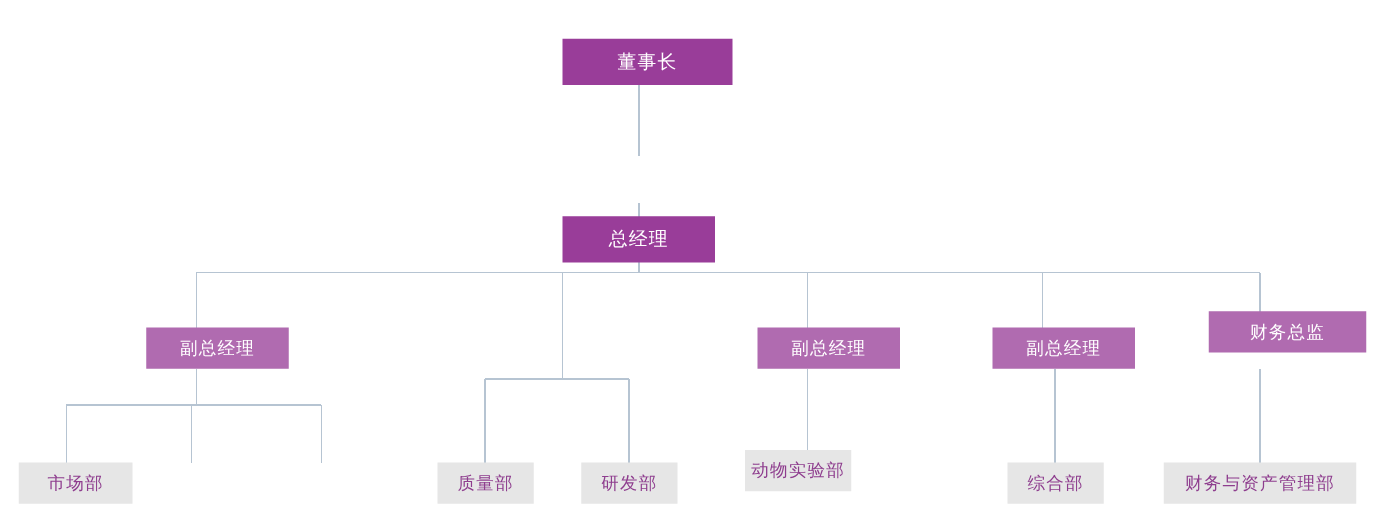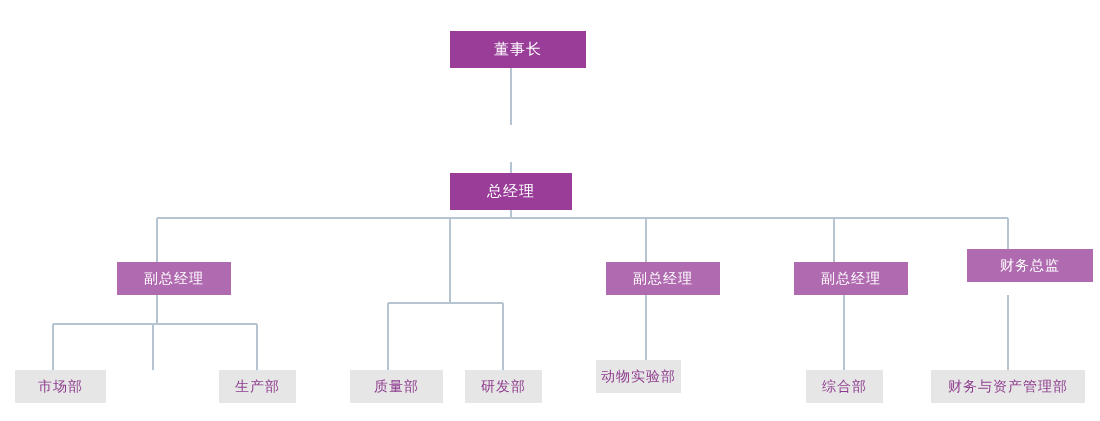--- a/index.html
+++ b/index.html
@@ -103,23 +103,22 @@
 
   <div class="node level-mid" style="left:589px; top:262px; width:114px;">副总经理</div>
 
   <div class="node level-mid" style="left:777px; top:262px; width:114px;">副总经理</div>
 
   <div class="node level-mid" style="left:950px; top:249px; width:126px;">财务总监</div>
 
   <div class="node level-leaf" style="left:15px; top:370px; width:91px;">市场部</div>
 
 
-  <div class="node level-leaf" style="left:219px; top:370px; width:77px;">生产部</div>
 
-  <div class="node level-leaf" style="left:350px; top:370px; width:93px;">质量部</div>
+  <div class="node level-leaf" style="left:350px; top:370px; width:77px;">质量部</div>
 
   <div class="node level-leaf" style="left:465px; top:370px; width:77px;">研发部</div>
 
   <div class="node level-leaf" style="left:596px; top:360px; width:85px;">动物实验部</div>
 
   <div class="node level-leaf" style="left:806px; top:370px; width:77px;">综合部</div>
 
   <div class="node level-leaf" style="left:931px; top:370px; width:154px;">财务与资产管理部</div>
 
 </div>

